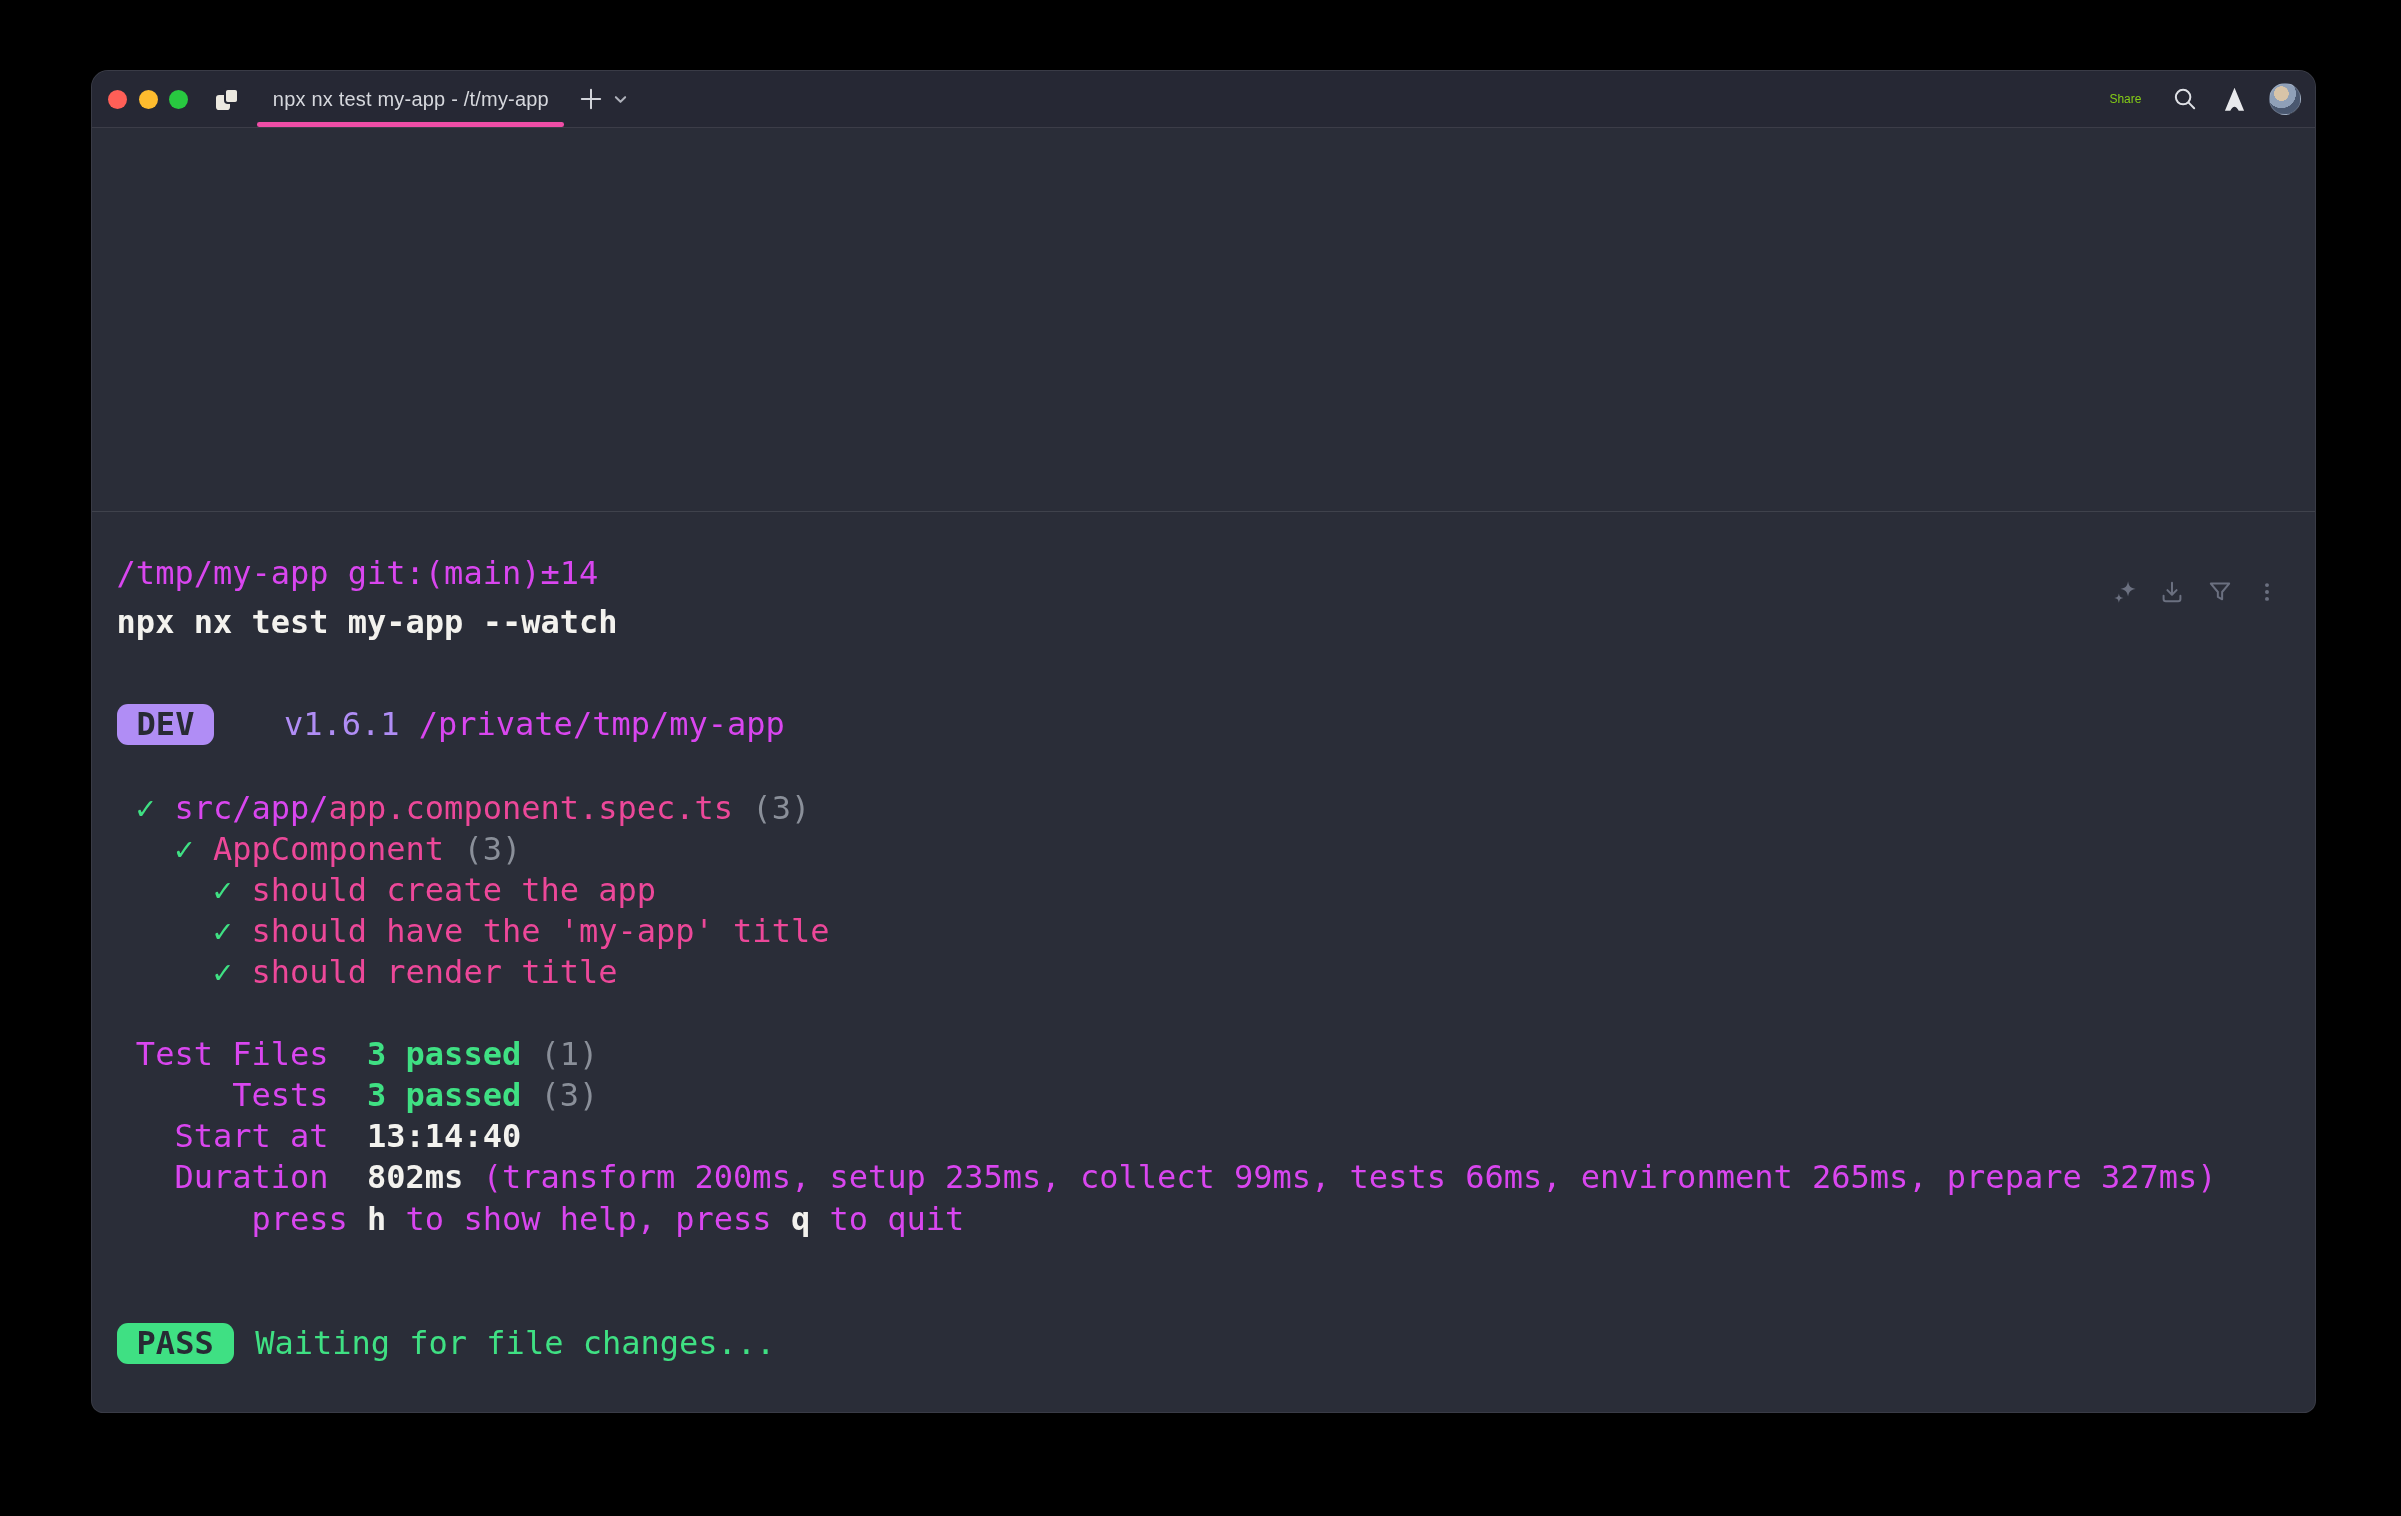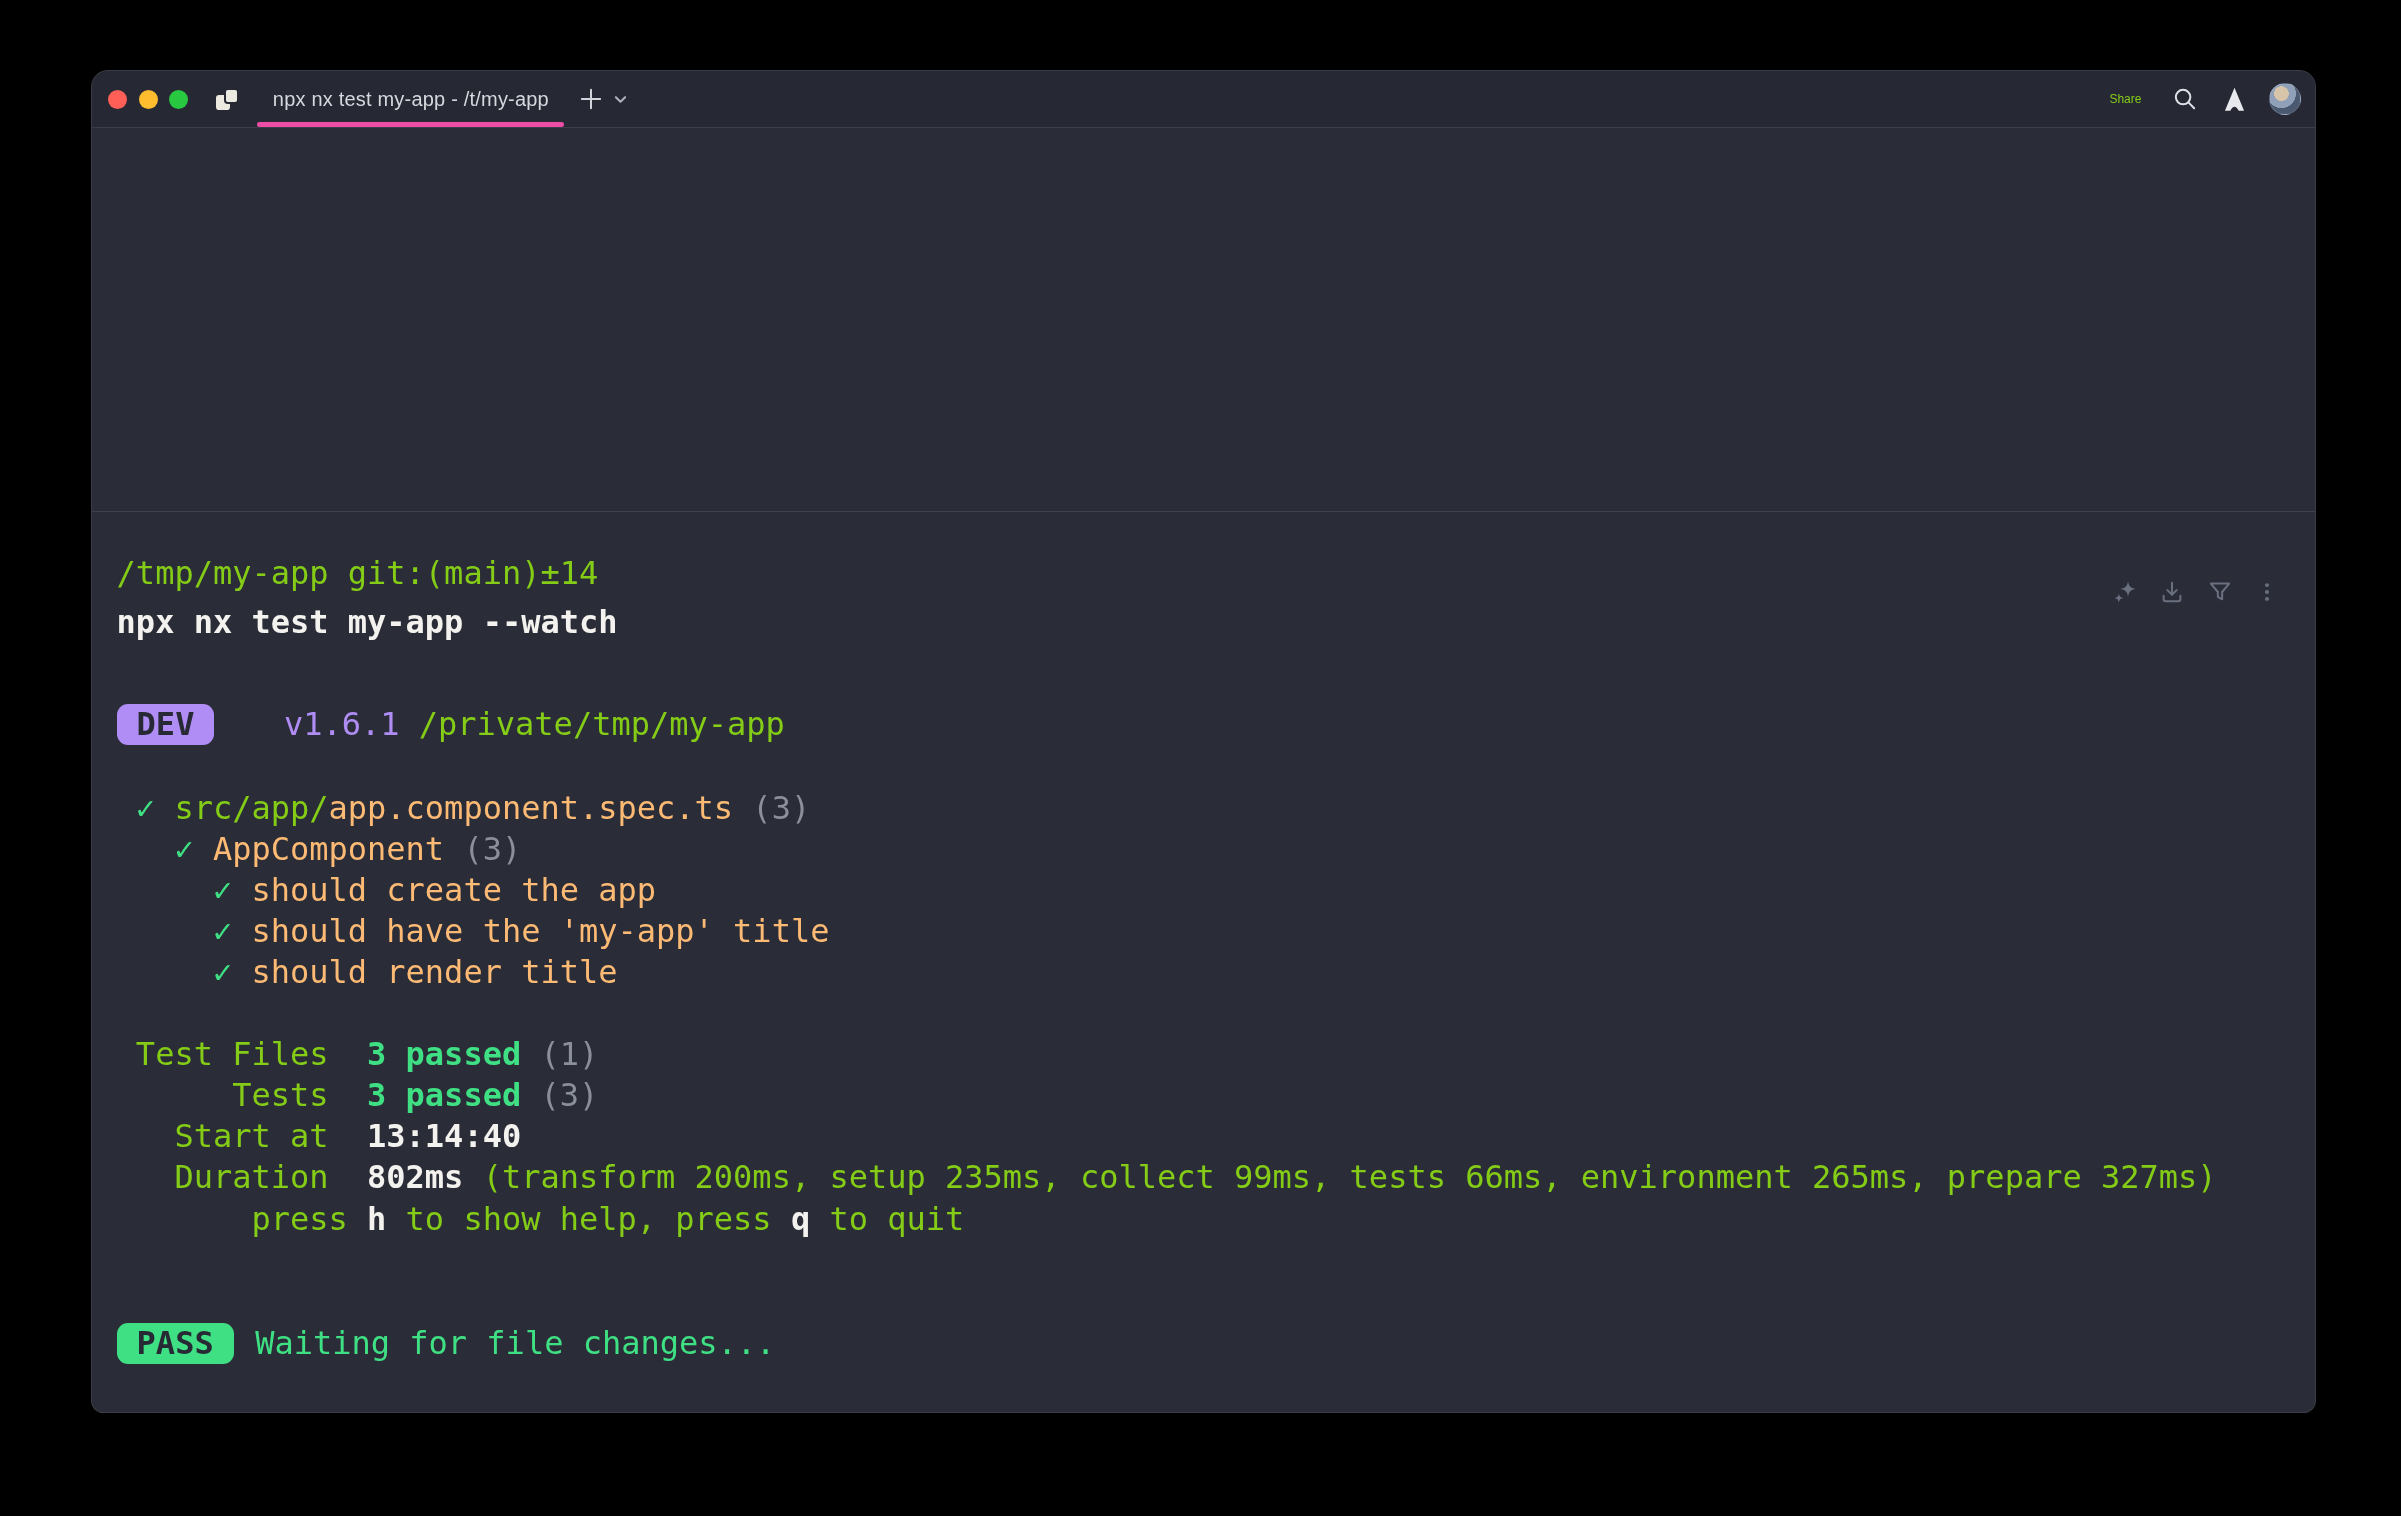--- a/index.html
+++ b/index.html
@@ -53,23 +53,23 @@
   .block-toolbar { position:absolute; top:26px; right:35px; display:flex; gap:21.5px; }
   .block-toolbar .tool { display:flex; align-items:center; justify-content:center;
                          width:26px; height:26px; background:none; border:none;
                          color:#6b7080; cursor:pointer; }
 
   
   .term { margin:41px 0 0 24.6px;
           font-family:"DejaVu Sans Mono", monospace;
           font-size:32px; line-height:41px; }
   .tline { white-space:pre; }
-  .c-gray   { color:#84cc16; }
+  .c-gray   { color:#d946ef; }
   .c-dim    { color:#8a8f99; }
-  .c-white  { color:#fdba74; }
+  .c-white  { color:#ec4899; }
   .c-wb     { color:#f3f2ee; font-weight:bold; }
   .c-green  { color:#3fe083; }
   .c-gb     { color:#3fe083; font-weight:bold; }
   .c-purple { color:#b08df5;margin-left:48px; }
   .badge    { display:inline-block; padding:0 20px; margin-right:21.5px;
               border-radius:11px; font-weight:bold; }
   .badge.dev  { background:#b08df5; color:#272a34; }
   .badge.pass { background:#3fe083; color:#272a34; }
 </style>
 </head>

